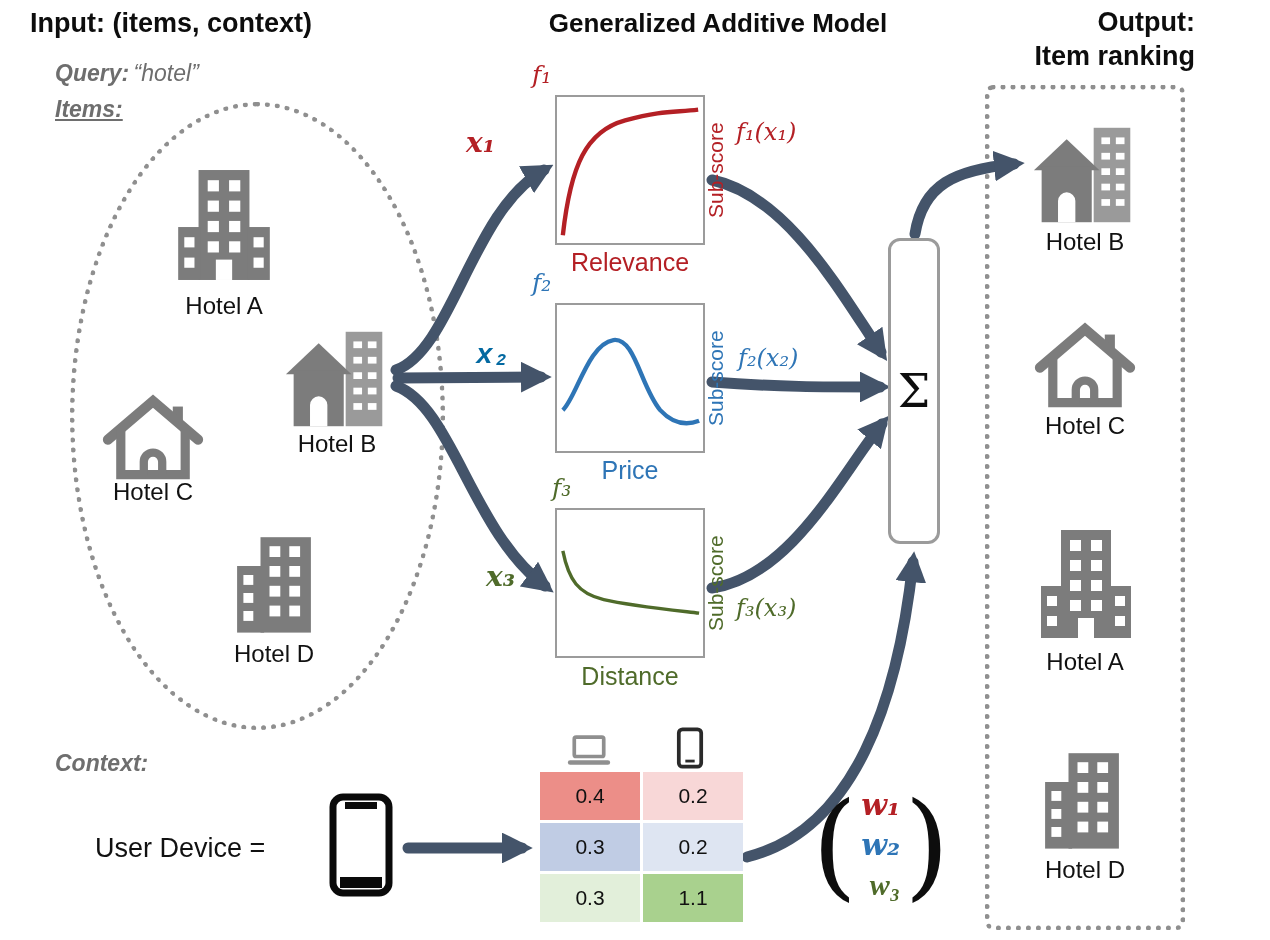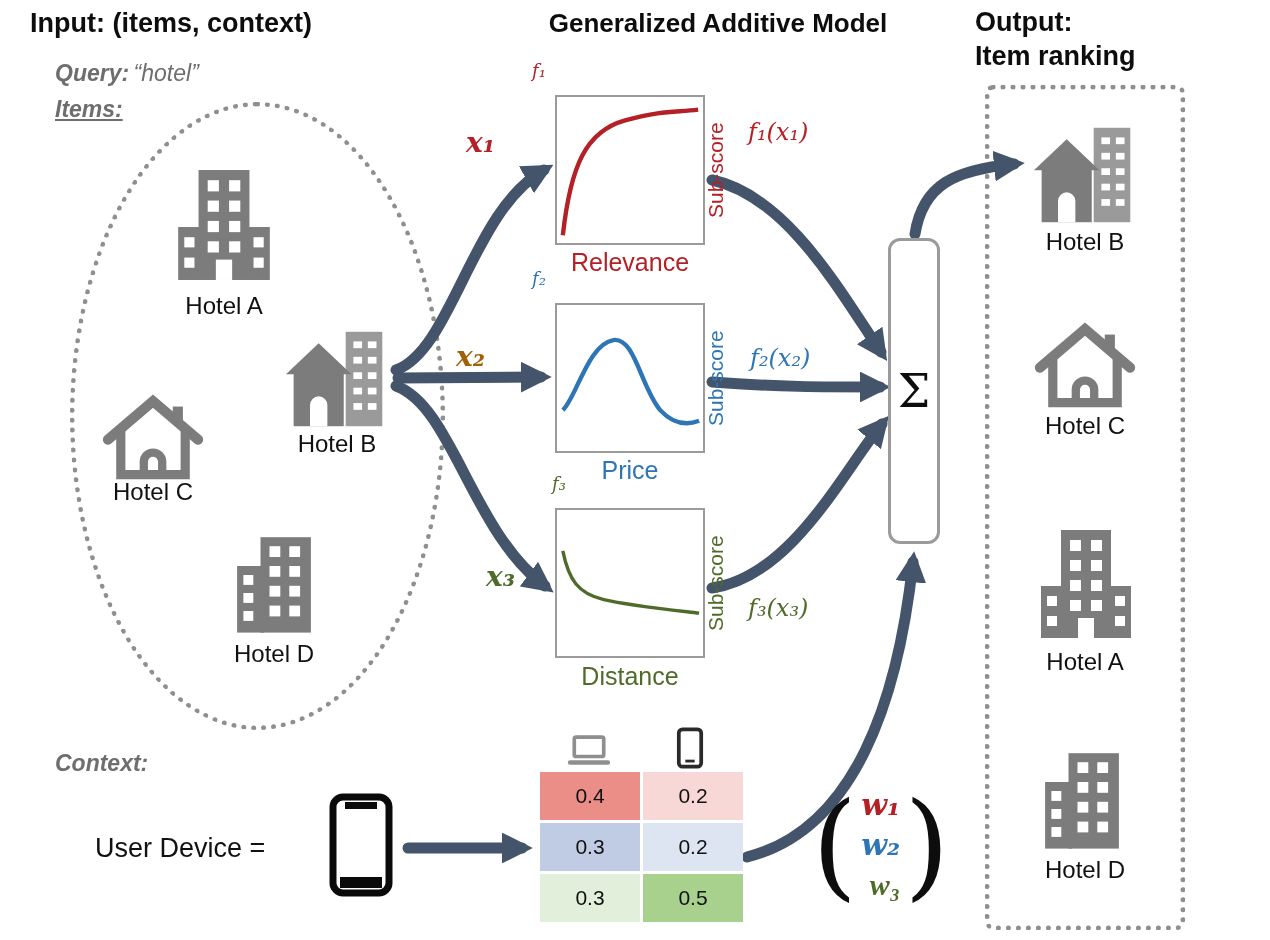--- a/index.html
+++ b/index.html
@@ -9,23 +9,23 @@
   .title { font-weight:bold; font-size:27px; color:#0d0d0d; }
   .meta { font-style:italic; font-weight:bold; color:#6e6e6e; font-size:23px; }
   .meta-val { font-style:italic; font-weight:normal; color:#6e6e6e; font-size:23px; }
   .hotel-label { font-size:24px; color:#111; text-align:center; }
   .math { font-family:"DejaVu Serif",serif; font-style:italic; }
   .ellipse { border:5px dotted #8f8f8f; border-radius:50%; }
   .outbox { border:5px dotted #8f8f8f; border-radius:8px; }
   .plotbox { background:#fff; border:2px solid #9b9b9b; z-index:2; }
   .subscore { writing-mode:vertical-rl; transform:rotate(180deg); display:flex; align-items:center; justify-content:center; font-size:21px; font-weight:500; z-index:2; }
   .caption { text-align:center; font-size:25px; font-weight:500; z-index:2; }
-  .flabel { font-size:18px; z-index:2; }
+  .flabel { font-size:25px; z-index:2; }
   .xlabel { font-size:28px; font-weight:bold; z-index:2; }
-  .outlabel { font-size:24px; z-index:2;margin-left:12px; }
+  .outlabel { font-size:24px; z-index:2; }
   .sigma-box { background:#fff; border:3px solid #9b9b9b; border-radius:12px; display:flex; align-items:center; justify-content:center; z-index:2; }
   .sigma { font-family:"DejaVu Serif",serif; font-size:46px; color:#0d0d0d; }
   .wtable { display:grid; grid-template-columns:100px 100px; grid-auto-rows:48px; gap:3px; background:#fff; z-index:2; }
   .wcell { display:flex; align-items:center; justify-content:center; font-size:21px; color:#111; }
   .wvec { display:flex; align-items:center; z-index:2; }
   .paren { font-family:"DejaVu Serif",serif; font-size:116px; line-height:148px; font-weight:400; color:#0d0d0d; }
   .wcol { display:flex; flex-direction:column; align-items:flex-end; padding:0 4px; }
   .wcol span { font-size:30px; line-height:40px; font-weight:bold; }
   .icon { z-index:2; }
   .icon svg { width:100%; height:100%; display:block; }
@@ -163,21 +163,21 @@
 <div class="abs plotbox" style="left:555px; top:95px; width:150px; height:150px;">
   <svg viewBox="0 0 150 150">
     <path d="M 6 142 C 14 70, 30 35, 70 24 S 122 16, 145 13" fill="none" stroke-width="4.5" stroke="#b42025"></path>
   </svg>
 </div>
 <div class="abs subscore" style="left: 702px; top: 95px; width: 28px; height: 150px; color: rgb(180, 32, 37);">Sub-score</div>
 <div class="abs caption" style="left: 530px; top: 248px; width: 200px; color: rgb(180, 32, 37);">Relevance</div>
 <div class="abs math outlabel" style="left: 736px; top: 118px; color: rgb(180, 32, 37);">f₁(x₁)</div>
 
 <div class="abs math flabel" style="left: 532px; top: 268px; color: rgb(46, 117, 182);">f₂</div>
-<div class="abs math xlabel" style="left: 456px; top: 340px; color: #a16207;">x₂</div>
+<div class="abs math xlabel" style="left: 476px; top: 340px; color: #0369a1; font-family: Liberation Mono, monospace;">x₂</div>
 <div class="abs plotbox" style="left:555px; top:303px; width:150px; height:150px;">
   <svg viewBox="0 0 150 150">
     <path d="M 6 108 C 20 95, 32 40, 58 36 C 80 33, 86 84, 106 108 C 119 122, 133 124, 146 119" fill="none" stroke-width="4.5" stroke="#2e75b6"></path>
   </svg>
 </div>
 <div class="abs subscore" style="left: 702px; top: 303px; width: 28px; height: 150px; color: rgb(46, 117, 182);">Sub-score</div>
 <div class="abs caption" style="left: 530px; top: 456px; width: 200px; color: rgb(46, 117, 182);">Price</div>
 <div class="abs math outlabel" style="left: 738px; top: 344px; color: rgb(46, 117, 182);">f₂(x₂)</div>
 
 <div class="abs math flabel" style="left: 532px; top: 473px; color: rgb(79, 107, 42); margin-left: 20px;">f₃</div>
@@ -207,34 +207,34 @@
     <line x1="10" y1="37" x2="20" y2="37" stroke="#2a2a2a" stroke-width="3"></line>
   </svg>
 </div>
 
 <div class="abs wtable" style="left:540px; top:772px;">
   <div class="wcell" style="background-color: rgb(236, 142, 136);">0.4</div>
   <div class="wcell" style="background-color: rgb(248, 215, 215);">0.2</div>
   <div class="wcell" style="background-color: rgb(192, 204, 228);">0.3</div>
   <div class="wcell" style="background-color: rgb(222, 229, 242);">0.2</div>
   <div class="wcell" style="background-color: rgb(226, 239, 218);">0.3</div>
-  <div class="wcell" style="background-color: rgb(169, 209, 142);">0.5</div>
+  <div class="wcell" style="background-color: rgb(169, 209, 142);">1.1</div>
 </div>
 
 <div class="abs wvec" style="left:812px; top:770px; height:150px;">
   <span class="paren">(</span>
   <div class="wcol">
     <span class="math" style="color: rgb(180, 32, 37);">w₁</span>
     <span class="math" style="color: rgb(46, 117, 182);">w₂</span>
     <span class="math" style="color: rgb(79, 107, 42); font-family: Liberation Serif, serif;">w₃</span>
   </div>
   <span class="paren">)</span>
 </div>
 
-<div class="abs title" style="left:975px; top:6px; width:220px; text-align:left; line-height:1.25;">
+<div class="abs title" style="left:975px; top:6px; width:220px; text-align:right; line-height:1.25;">
   <div>Output:</div>
   <div>Item ranking</div>
 </div>
 
 <div class="abs outbox" style="left:985px; top:85px; width:200px; height:845px;"></div>
 
 <div class="abs icon" style="left:1032px; top:122px; width:106px; height:106px;">
   <svg viewBox="0 0 110 110">
     <rect x="64" y="6" width="38" height="98" fill="#9a9a9a"></rect>
     <g fill="#ffffff">

